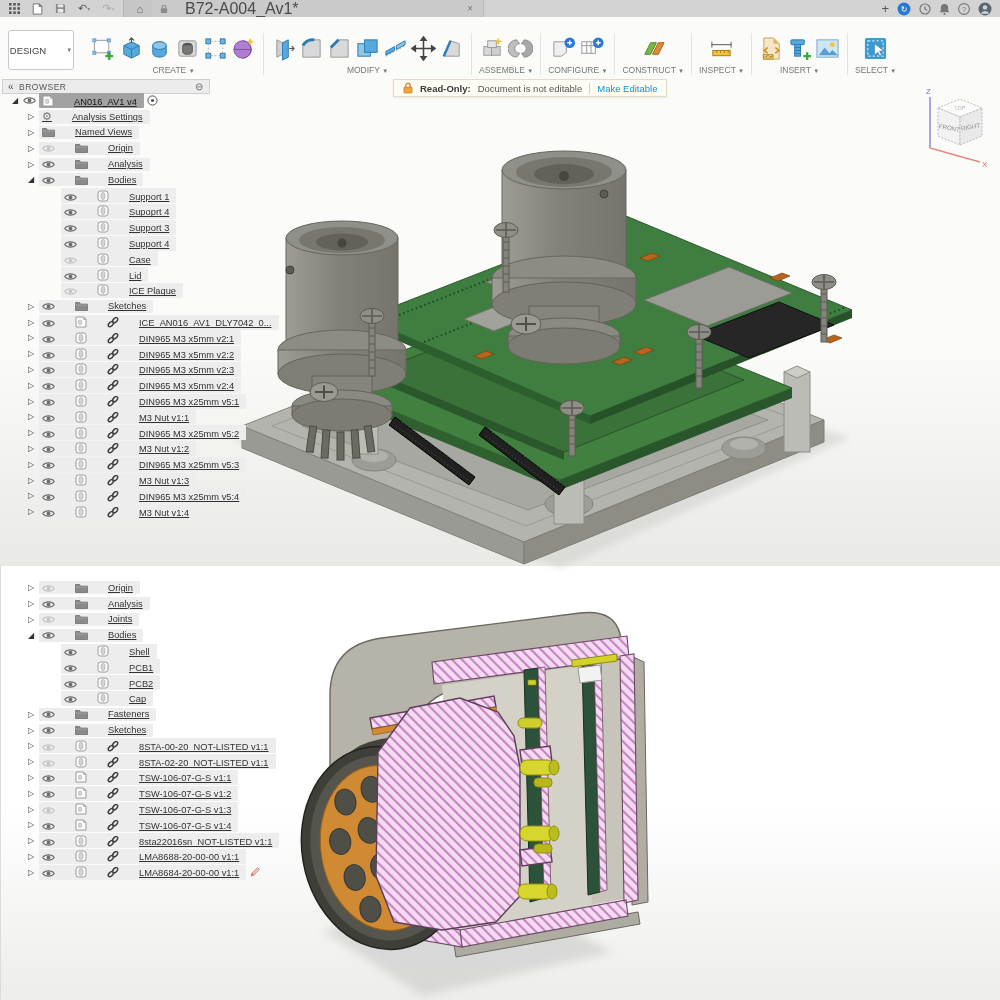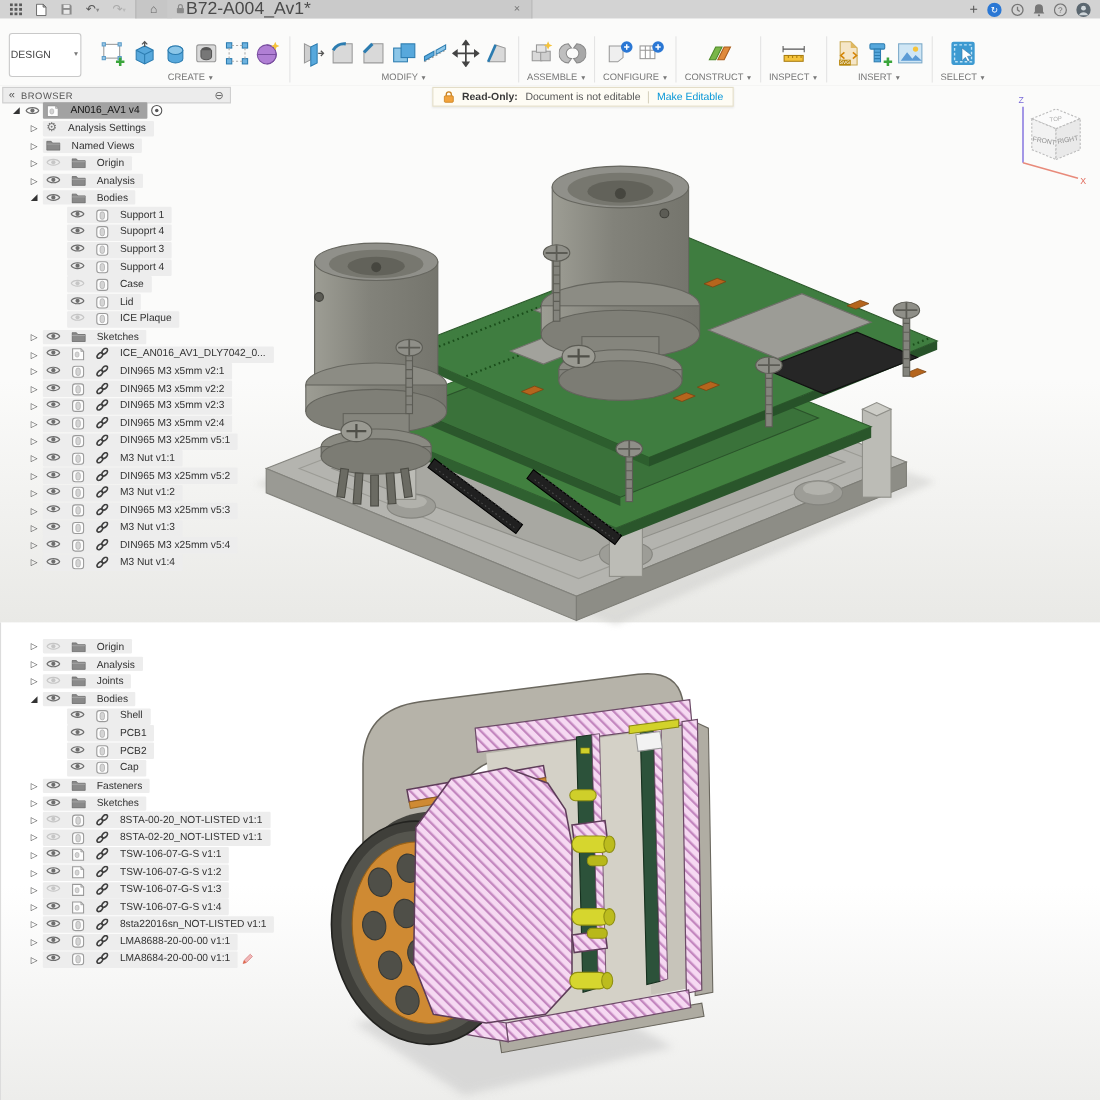--- a/index.html
+++ b/index.html
@@ -4,21 +4,21 @@
 <style>
   html,body{margin:0;padding:0;background:#fff;}
   #app{position:relative;width:1000px;height:1000px;overflow:hidden;
        font-family:"Liberation Sans",sans-serif;color:#333;background:#fff;}
   
   #titlebar{position:absolute;left:0;top:0;width:1000px;height:17px;background:#d3d3d3;
             display:flex;align-items:stretch;font-size:9.5px;color:#555;}
   .tb-icons{display:flex;align-items:center;gap:2px;padding:0 4px;}
   .tb-btn{display:flex;align-items:center;padding:0 5px;height:17px;cursor:default;}
   .hometab{background:#c6c6c6;border-left:1px solid #b5b5b5;border-right:1px solid #b5b5b5;padding:0 12px;}
-  .doctab{display:flex;align-items:center;gap:1px;height:17px;padding:0 8px;
+  .doctab{display:flex;align-items:center;gap:17px;height:17px;padding:0 8px;
           border-right:1px solid #b9b9b9;justify-content:flex-start;}
   .doctab .x{color:#777;font-size:10px;margin-left:auto;padding:0 2px;}
   .doctab .dlabel{white-space:nowrap;color:#4a4a4a;}
   #tab1{position:absolute;left:152px;top:0;width:315px;background:#cacaca;}
   #tab2{position:absolute;left:467px;top:0;width:388px;background:#dcdcdc;}
   #tb-right{position:absolute;right:0;top:0;height:17px;display:flex;align-items:center;gap:8px;padding:0 8px;}
   .icn{display:inline-flex;align-items:center;justify-content:center;line-height:0;}
   
   #ribbon{position:absolute;left:0;top:17px;width:1000px;height:61px;background:#fbfbfa;
           border-bottom:1px solid #d6d6d6;}
@@ -49,22 +49,22 @@
   
   #browser-head{position:absolute;left:2px;top:79px;width:196px;height:13px;background:#ececec;
                 border:1px solid #cfcfcf;display:flex;align-items:center;font-size:8.5px;color:#555;
                 letter-spacing:.5px;padding:0 5px;z-index:6;}
   #browser-head .minus{margin-left:auto;color:#666;font-size:10px;}
   .tree{position:absolute;left:4px;z-index:6;}
   .trow{display:flex;align-items:center;height:15.8px;gap:3px;}
   .tri{width:10px;text-align:center;font-size:7px;color:#555;flex:none;}
   .tri.c{font-size:8px;color:#444;}
   .tri.x{font-size:8px;color:#333;}
-  .pill{display:flex;align-items:flex-start;gap:10px;background:#ededed;border-radius:1px;
-        padding:1.5px 7px 1.5px 3px;}
+  .pill{display:flex;align-items:flex-end;gap:20px;background:#ededed;border-radius:1px;
+        padding:1.5px 7px 1.5px 3px;text-decoration:underline;}
   .pill.sel{background:#a2a2a2;}
   .tlabel{font-size:9.3px;color:#333;white-space:nowrap;}
   .sel .tlabel{color:#141414;}
   .eye.off svg path{stroke:#c6c6c6;} .eye.off svg circle{fill:#c6c6c6;}
   
   #viewcube{position:absolute;left:916px;top:84px;z-index:6;}
   
   #model-top{position:absolute;left:224px;top:130px;z-index:2;}
   #model-bottom{position:absolute;left:282px;top:600px;z-index:2;}
 </style>

